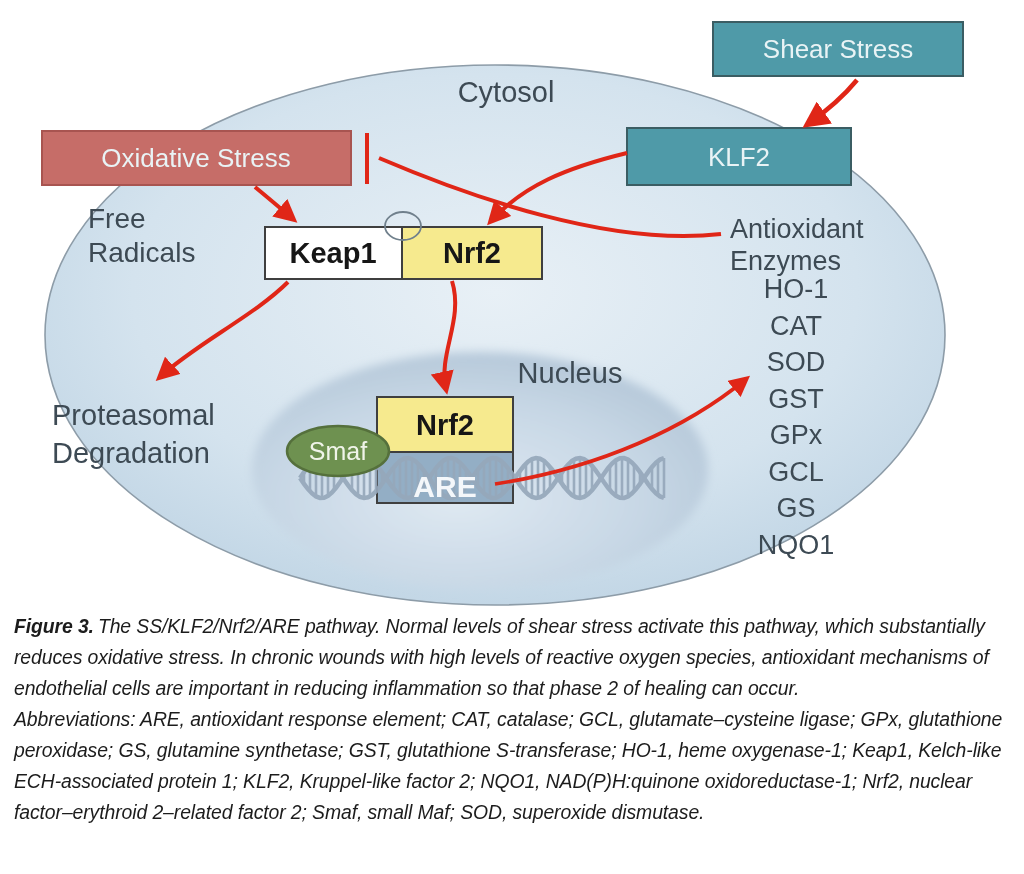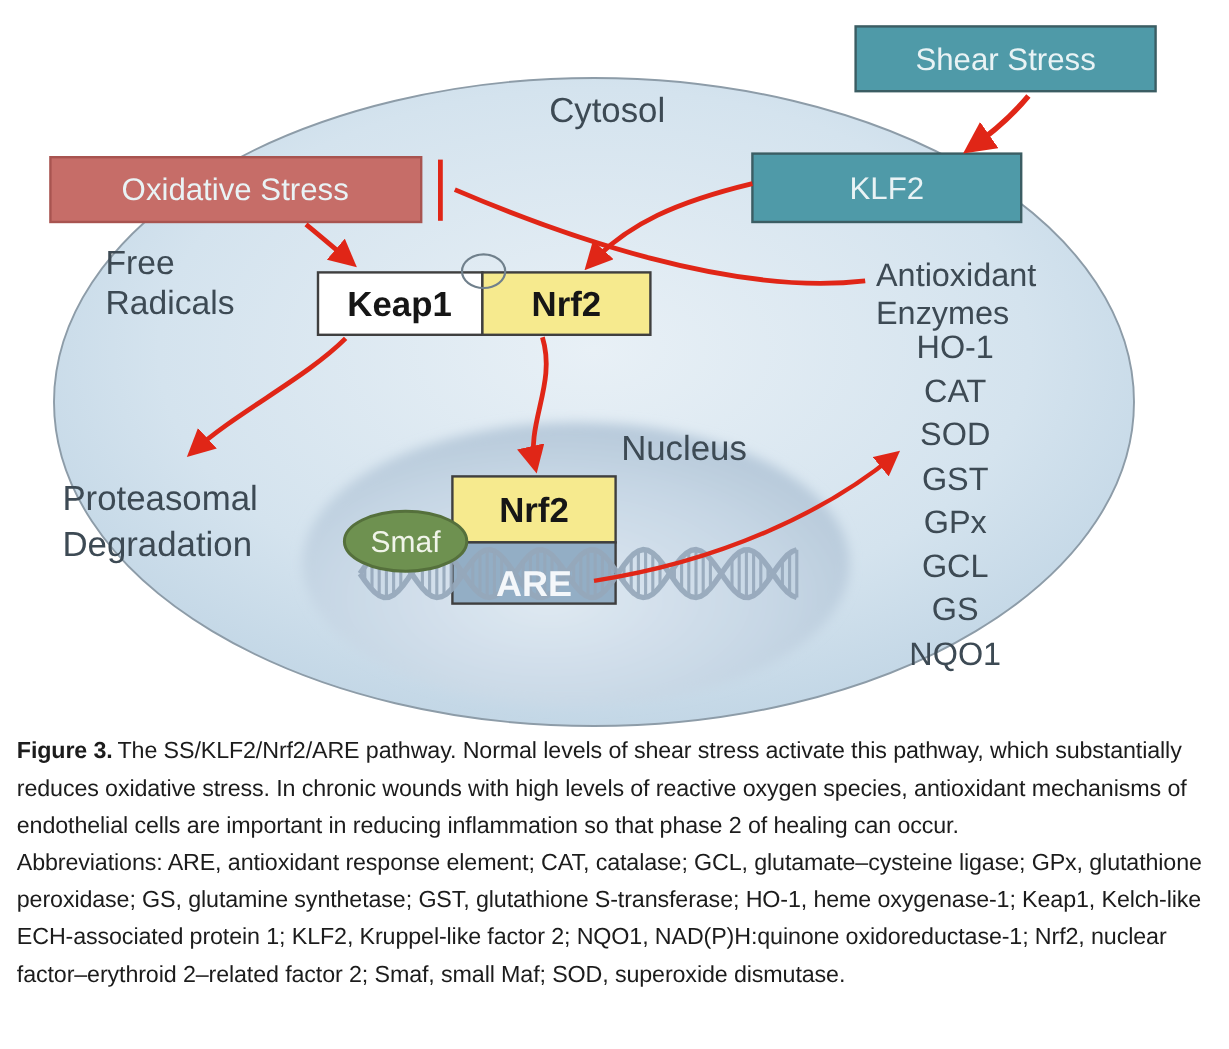--- a/index.html
+++ b/index.html
@@ -5,21 +5,21 @@
   html,body{margin:0;padding:0;background:#ffffff;}
   .page{position:relative;width:1024px;height:874px;background:#ffffff;overflow:hidden;
         font-family:"Liberation Sans",sans-serif;}
   svg.diagram{position:absolute;top:0;left:0;}
   svg text{font-family:"Liberation Sans",sans-serif;}
   .lbl{fill:#3d4a54;}
   .boxtext-light{fill:#e9f3f5;}
   .boxtext-dark{fill:#161616;font-weight:bold;}
   .caption{position:absolute;top:611px;left:14px;width:998px;color:#1c1c1c;
            font-size:19.4px;line-height:1.6;letter-spacing:-0.1px;}
-  .caption p{margin:0;}
+  .caption p{margin:0;font-style:italic;}
   .fig-label{font-weight:bold;margin-right:4px;}
 </style>
 </head>
 <body>
 
 <div class="page">
 
   <svg class="diagram" width="1024" height="618" viewBox="0 0 1024 618">
     <defs>
       <radialGradient id="cytGrad" cx="50%" cy="42%" r="62%">

